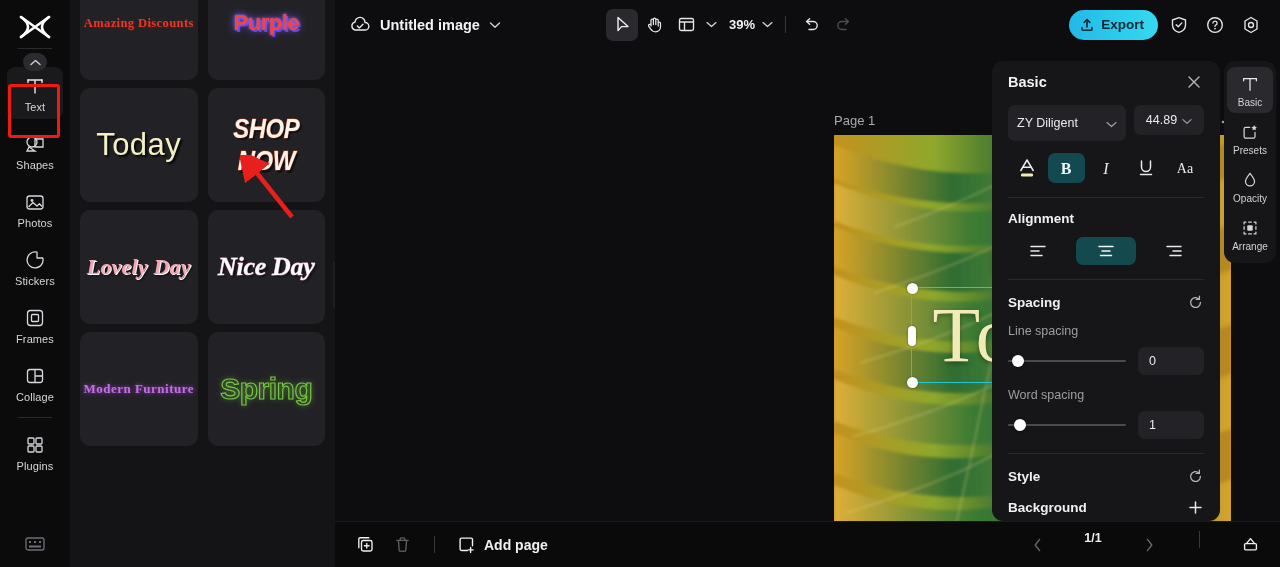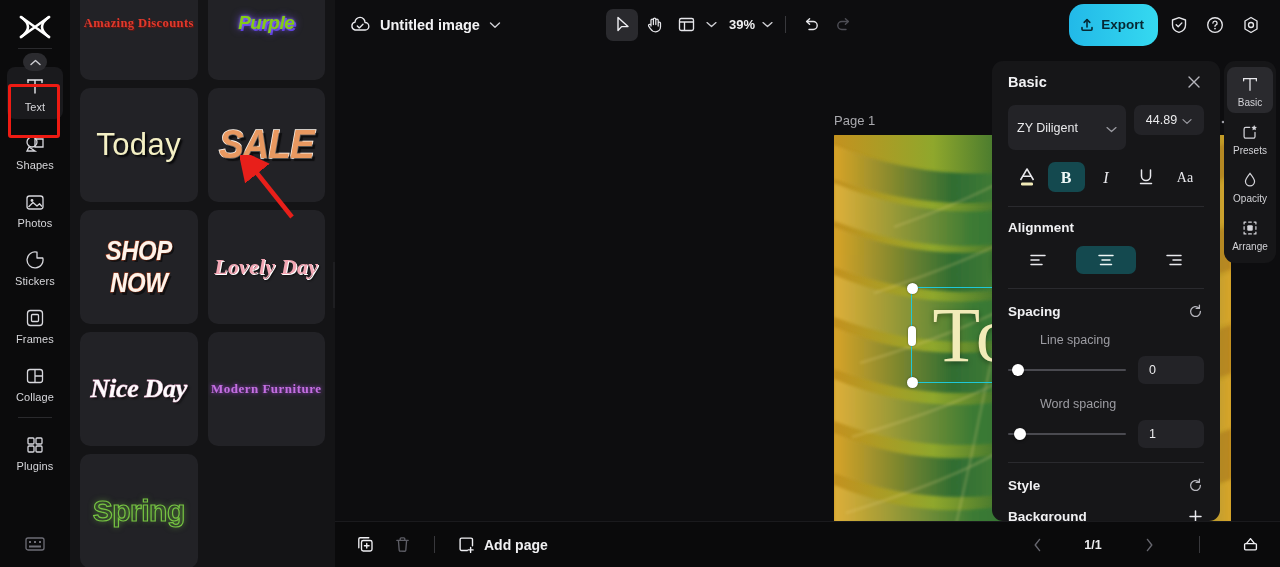--- a/index.html
+++ b/index.html
@@ -51,22 +51,22 @@
     display: flex; align-items: center; justify-content: center;
     overflow: hidden; cursor: pointer; text-align: center;
   }
   .tpl-card:first-child, .tpl-card:nth-child(2) { margin-top: -34px; height: 114px; }
   .t-amazing {
     font-family: "Liberation Serif", serif; font-weight: bold; font-size: 12.5px;
     color: #e0392c; letter-spacing: .4px;
     text-shadow: 1px 1px 0 #6b140f;
   }
   .t-purple {
-    font-family: "Liberation Sans", sans-serif; font-style: italic; font-weight: bold;
-    font-size: 19px; color: #84cc16; letter-spacing: -.5px;
+    font-family: "Liberation Sans", sans-serif; font-weight: bold;
+    font-size: 22px; color: #ef4444; letter-spacing: -.5px;
     text-shadow: 0 0 3px #8b6cff, 0 0 9px #7a5bff, 2px 2px 0 #5b3fd6;
   }
   .t-today {
     font-family: "Liberation Sans", sans-serif; font-size: 31px; color: #f4f0c4;
     letter-spacing: .5px; text-shadow: 2px 2px 2px rgba(0,0,0,.85);
   }
   .t-sale {
     font-family: "Liberation Sans", sans-serif; font-style: italic; font-weight: bold;
     font-size: 37px; color: #e89860; letter-spacing: -1px;
     -webkit-text-stroke: 1.5px #fdf6ee; paint-order: stroke fill;
@@ -123,21 +123,21 @@
   .tb-btn {
     width: 32px; height: 32px; border-radius: 7px; display: flex;
     align-items: center; justify-content: center; cursor: pointer;
   }
   .tb-btn.on { background: #2a2a2e; }
   .tb-chev { width: 18px; height: 28px; display:flex; align-items:center; justify-content:center; cursor:pointer; }
   .zoom-val { font-size: 13px; font-weight: bold; color: #f0f0f2; padding: 0 3px 0 9px; }
   .vline { width: 1px; height: 17px; background: #38383c; margin: 0 9px; }
   .tb-right { display: flex; align-items: center; gap: 6px; margin-left: auto; }
   .export-btn {
-    height: 42px; padding: 0 14px 0 10px; border-radius: 15px;
+    height: 30px; padding: 0 14px 0 10px; border-radius: 15px;
     background: linear-gradient(90deg,#22b9e8,#35d9f0);
     display: flex; align-items: center; gap: 6px; cursor: pointer;
   }
   .export-btn .lbl { font-size: 13.5px; font-weight: bold; color: #062833; }
   .ico-btn { width: 30px; height: 30px; display:flex; align-items:center; justify-content:center; cursor:pointer; }
 
   
   .canvas-area { flex: 1; position: relative; background: #0d0d0f; overflow: hidden; }
   .page-head {
     position: absolute; left: 499px; top: 62px; width: 397px;
@@ -190,35 +190,35 @@
 
   
   .bottombar {
     height: 46px; flex: 0 0 46px; background: #0a0a0b;
     display: flex; align-items: center; padding: 0 16px; border-top: 1px solid #1a1a1d;
   }
   .bb-left { display: flex; align-items: center; gap: 9px; }
   .bb-btn { width: 28px; height: 28px; display:flex; align-items:center; justify-content:center; cursor:pointer; }
   .addpage { display: flex; align-items: center; gap: 8px; cursor: pointer; margin-left: 4px; }
   .addpage .lbl { font-size: 14px; font-weight: bold; color: #f0f0f2; }
-  .bb-right { margin-left: auto; display: flex; align-items: center; gap: 27px; }
+  .bb-right { margin-left: auto; display: flex; gap: 27px; }
   .pagenum { font-size: 12.5px; font-weight: bold; color: #eeeef0; min-width: 30px; text-align: center; }
 
   
   .props {
     position: absolute; right: 60px; top: 61px; width: 228px; height: 460px;
     background: #161618; border-radius: 11px; padding: 0 16px;
     overflow: hidden; z-index: 4;
   }
   .props-head { display: flex; align-items: center; height: 42px; }
   .props-title { font-size: 14.5px; font-weight: bold; color: #f2f2f4; }
   .props-close { margin-left: auto; cursor: pointer; width:20px;height:20px;display:flex;align-items:center;justify-content:center; }
   .font-row { display: flex; gap: 8px; margin-top: 2px; }
   .font-sel {
-    flex: 1; height: 45px; background: #232327; border-radius: 7px;
+    flex: 1; height: 36px; background: #232327; border-radius: 7px;
     display: flex; align-items: center; padding: 0 9px; cursor: pointer;
   }
   .font-sel .nm { font-size: 12.5px; color: #eaeaec; }
   .font-sel .cv { margin-left: auto; }
   .size-sel {
     width: 70px; height: 30px; background: #232327; border-radius: 7px;
     display: flex; align-items: center; justify-content: center; gap: 5px; cursor: pointer;
   }
   .size-sel .nm { font-size: 12.5px; color: #eaeaec; }
   .style-row { display: flex; align-items: center; margin-top: 12px; gap: 2px; }
@@ -230,21 +230,21 @@
   .hr { height: 1px; background: #2a2a2e; margin: 14px 0 0; }
   .sec-title { font-size: 13.5px; font-weight: bold; color: #f0f0f2; }
   .sec-row { display: flex; align-items: center; margin-top: 13px; }
   .reset-ico { margin-left: auto; cursor: pointer; width:18px;height:18px;display:flex;align-items:center;justify-content:center; }
   .align-row { display: flex; gap: 8px; margin-top: 11px; }
   .abtn {
     flex: 1; height: 28px; border-radius: 7px; display: flex;
     align-items: center; justify-content: center; cursor: pointer;
   }
   .abtn.on { background: #14494f; }
-  .field-lbl { font-size: 12.5px; color: #9d9da3; margin-top: 13px; margin-left: 32px; }
+  .field-lbl { font-size: 12.5px; color: #9d9da3; margin-top: 13px; }
   .slider-row { display: flex; align-items: center; gap: 12px; margin-top: 9px; }
   .slider { flex: 1; height: 14px; position: relative; cursor: pointer; }
   .slider .track { position: absolute; left: 0; right: 0; top: 6px; height: 2px; background: #4a4a50; border-radius: 1px; }
   .slider .knob {
     position: absolute; top: 1px; width: 12px; height: 12px; border-radius: 50%;
     background: #fff; box-shadow: 0 1px 3px rgba(0,0,0,.5);
   }
   .num-box {
     width: 66px; height: 28px; background: #232327; border-radius: 7px;
     display: flex; align-items: center; padding: 0 11px; cursor: text;
@@ -360,23 +360,20 @@
   <div class="tpl-panel">
     <div class="tpl-grid">
       <div class="tpl-card">
           <span class="t-amazing">Amazing Discounts</span>
         </div>
       <div class="tpl-card">
           <span class="t-purple">Purple</span>
         </div>
       <div class="tpl-card">
           <span class="t-today">Today</span>
-        </div>
-      <div class="tpl-card">
-          <span class="t-sale">SALE</span>
         </div>
       <div class="tpl-card">
           <span class="t-shopnow">SHOP NOW</span>
         </div>
       <div class="tpl-card">
           <span class="t-lovely">Lovely Day</span>
         </div>
       <div class="tpl-card">
           <span class="t-niceday">Nice Day</span>
         </div>

